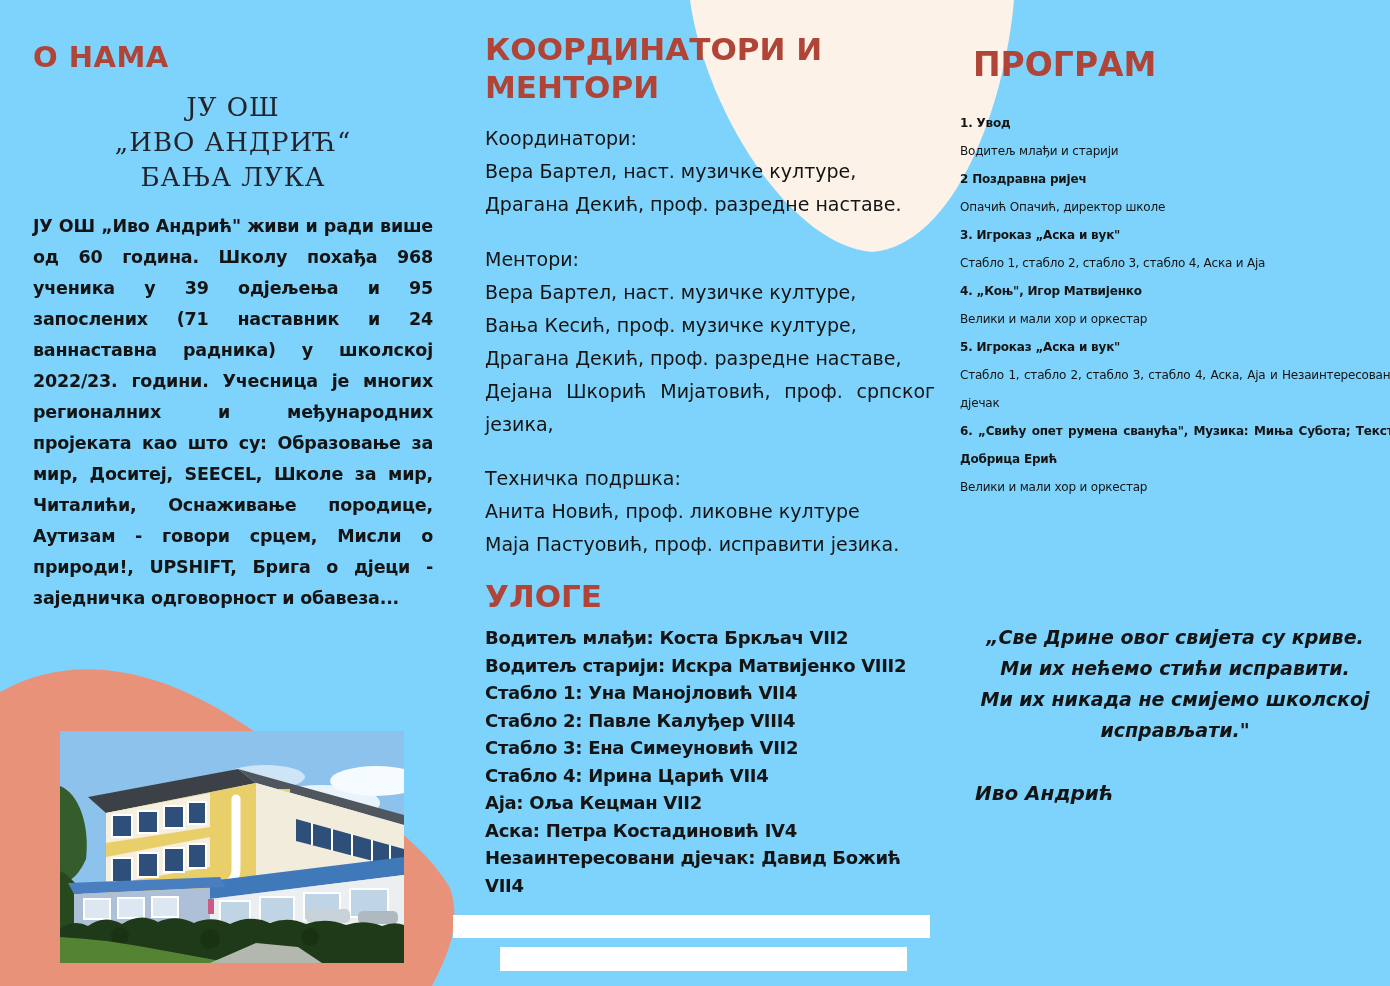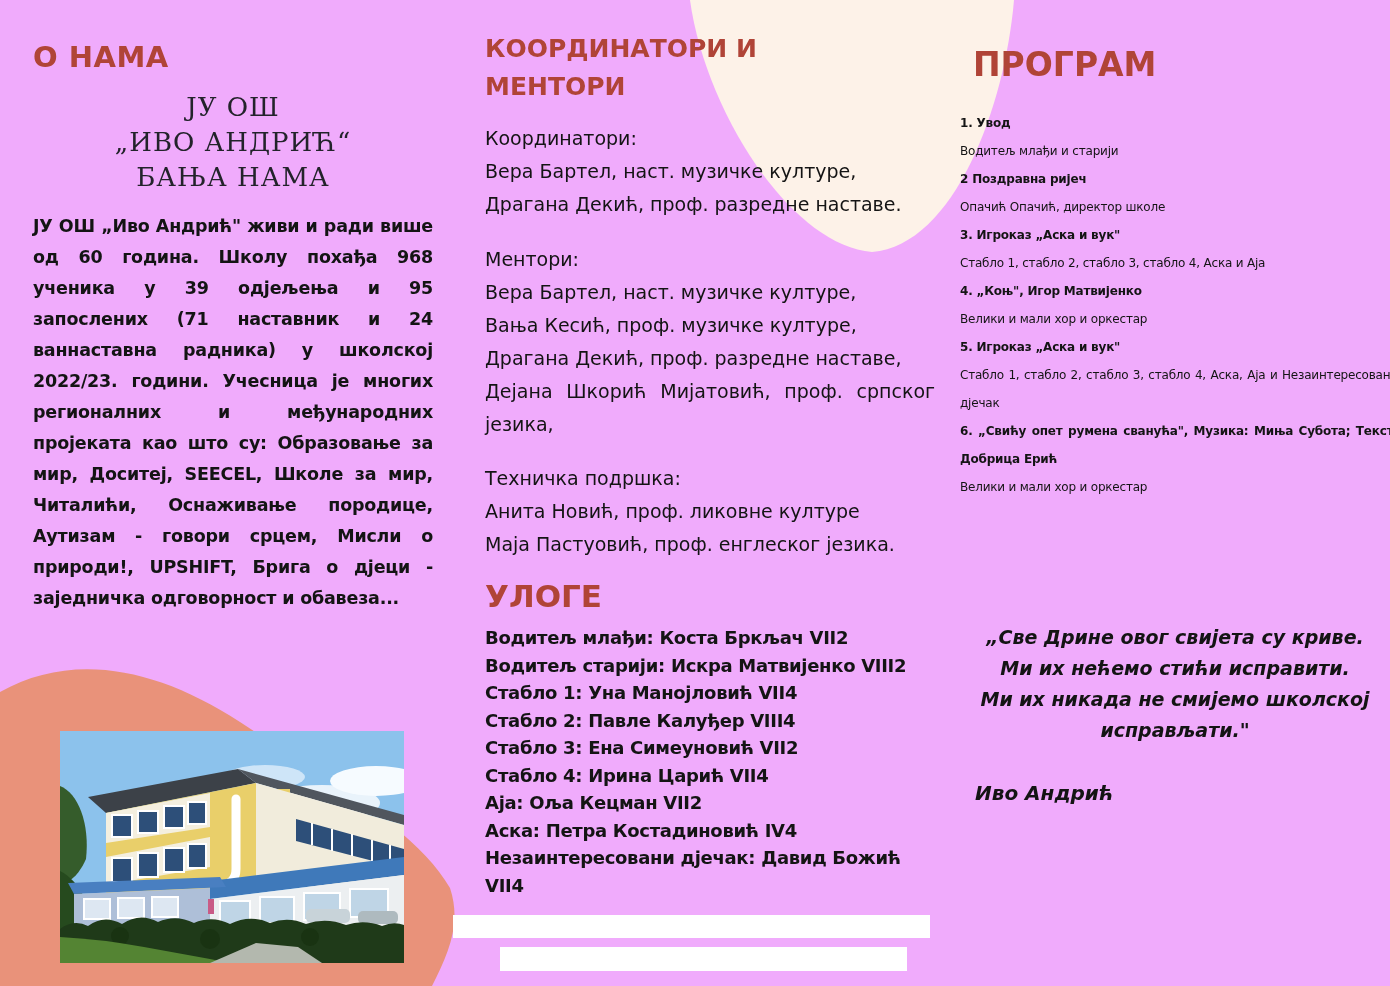--- a/index.html
+++ b/index.html
@@ -1,19 +1,19 @@
 <!DOCTYPE html>
 <html><head>
 <meta charset="utf-8">
 <style>
   html,body{margin:0;padding:0;background:#ffffff;}
   .canvas{
     position:relative;
     width:1390px;height:986px;
-    background:#f0abfc;
+    background:#7dd3fc;
     overflow:hidden;
     font-family:"DejaVu Sans","Liberation Sans",sans-serif;
     color:#141414;
   }
   .bg-shapes{position:absolute;left:0;top:0;}
   .col{position:absolute;}
   
   .col-left{left:33px;top:40px;width:400px;}
   .h-red{
     color:#b04437;font-weight:bold;margin:0;
@@ -28,21 +28,21 @@
   .about{
     margin:16px 0 0 0;text-align:justify;
     font-size:17.5px;font-weight:bold;line-height:31px;letter-spacing:-0.2px;
   }
   .photo{
     position:absolute;left:60px;top:731px;width:344px;height:232px;
     overflow:hidden;
   }
   
   .col-mid{left:485px;top:30px;width:450px;}
-  h2.h-red{font-size:25px;line-height:38px;margin:0 0 16px 0;}
+  h2.h-red{font-size:31px;line-height:38px;margin:0 0 16px 0;}
   .block{font-size:19px;font-weight:normal;line-height:33px;margin:0 0 22px 0;text-align:justify;}
   .block div{min-height:33px;}
   .tech{line-height:30px;margin-bottom:16px;}
   h2.uloge{font-size:31px;line-height:36px;margin:14px 0 10px 0;}
   .roles{font-size:18px;font-weight:bold;line-height:27.5px;letter-spacing:-0.3px;}
   
   .col-right{left:912px;top:45px;width:438px;margin-left:48px;}
   h2.program-heading{font-size:33px;line-height:40px;margin:0 0 24px 13px;}
   .program{font-size:12px;line-height:28px;text-align:justify;letter-spacing:-0.2px;}
   .program .pt{font-weight:bold;}
@@ -69,21 +69,21 @@
   <svg class="bg-shapes" width="1390" height="986" viewBox="0 0 1390 986">
     <path d="M690,0 C705,110 790,245 872,252 C955,245 1005,105 1014,0 Z" fill="#fdf2e8"></path>
     <path d="M0,692 C70,652 155,666 240,722 C335,784 418,832 450,888 C462,924 448,954 432,986 L0,986 Z" fill="#e9927a"></path>
   </svg>
 
   <div class="col col-left">
     <h1 class="h-red">О НАМА</h1>
     <div class="school-name">
       <div>ЈУ ОШ</div>
       <div>„ИВО АНДРИЋ“</div>
-      <div>БАЊА НАМА</div>
+      <div>БАЊА ЛУКА</div>
     </div>
     <p class="about">ЈУ ОШ „Иво Андрић" живи и ради више од 60 година. Школу похађа 968 ученика у 39 одјељења и 95 запослених (71 наставник и 24 ваннаставна радника) у школској 2022/23. години. Учесница је многих регионалних и међународних пројеката као што су: Образовање за мир, Доситеј, SEECEL, Школе за мир, Читалићи, Оснаживање породице, Аутизам - говори срцем, Мисли о природи!, UPSHIFT, Брига о дјеци - заједничка одговорност и обавеза...</p>
   </div>
 
   <div class="photo">
     <svg width="344" height="232" viewBox="0 0 344 232" preserveAspectRatio="none">
       <rect width="344" height="232" fill="#8cc2ec"></rect>
       <ellipse cx="262" cy="72" rx="58" ry="18" fill="#eef6fc" opacity="0.95"></ellipse>
       <ellipse cx="316" cy="50" rx="46" ry="15" fill="#f6fbff"></ellipse>
       <ellipse cx="205" cy="46" rx="40" ry="12" fill="#dfeefb" opacity="0.8"></ellipse>
@@ -159,21 +159,21 @@
       <div>Ментори:</div>
       <div>Вера Бартел, наст. музичке културе,</div>
       <div>Вања Кесић, проф. музичке културе,</div>
       <div>Драгана Декић, проф. разредне наставе,</div>
       <div>Дејана Шкорић Мијатовић, проф. српског језика,</div>
     </div>
 
     <div class="block tech">
       <div>Техничка подршка:</div>
       <div>Анита Новић, проф. ликовне културе</div>
-      <div>Маја Пастуовић, проф. енглеског језика.</div>
+      <div>Маја Пастуовић, проф. исправити језика.</div>
     </div>
 
     <h2 class="h-red uloge">УЛОГЕ</h2>
 
     <div class="roles">
       <div>Водитељ млађи: Коста Бркљач VII2</div>
       <div>Водитељ старији: Искра Матвијенко VIII2</div>
       <div>Стабло 1: Уна Манојловић VII4</div>
       <div>Стабло 2: Павле Калуђер VIII4</div>
       <div>Стабло 3: Ена Симеуновић VII2</div>

